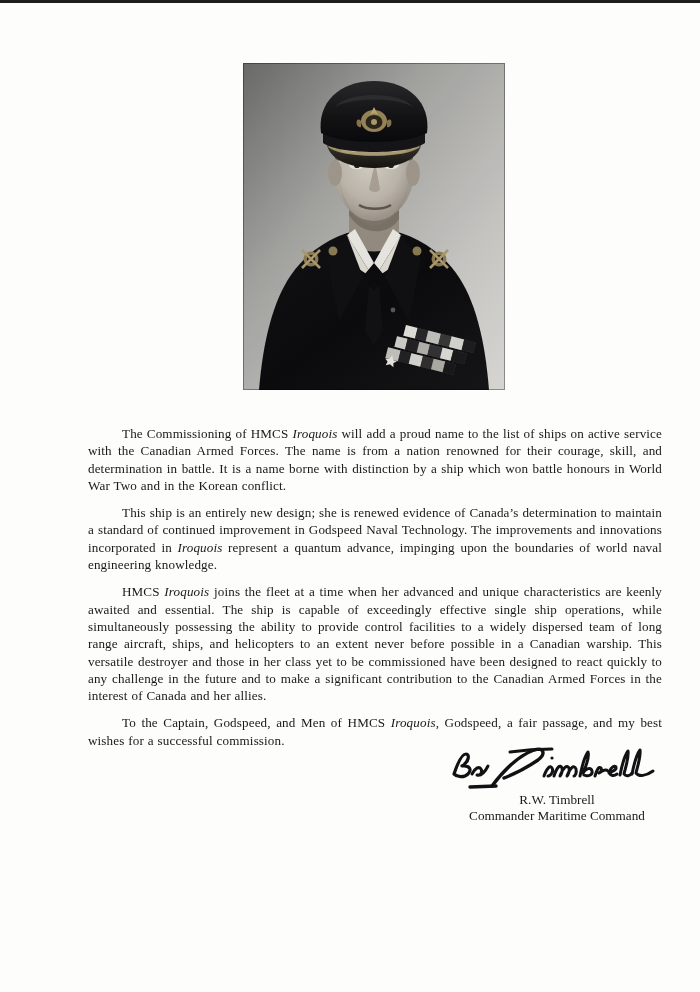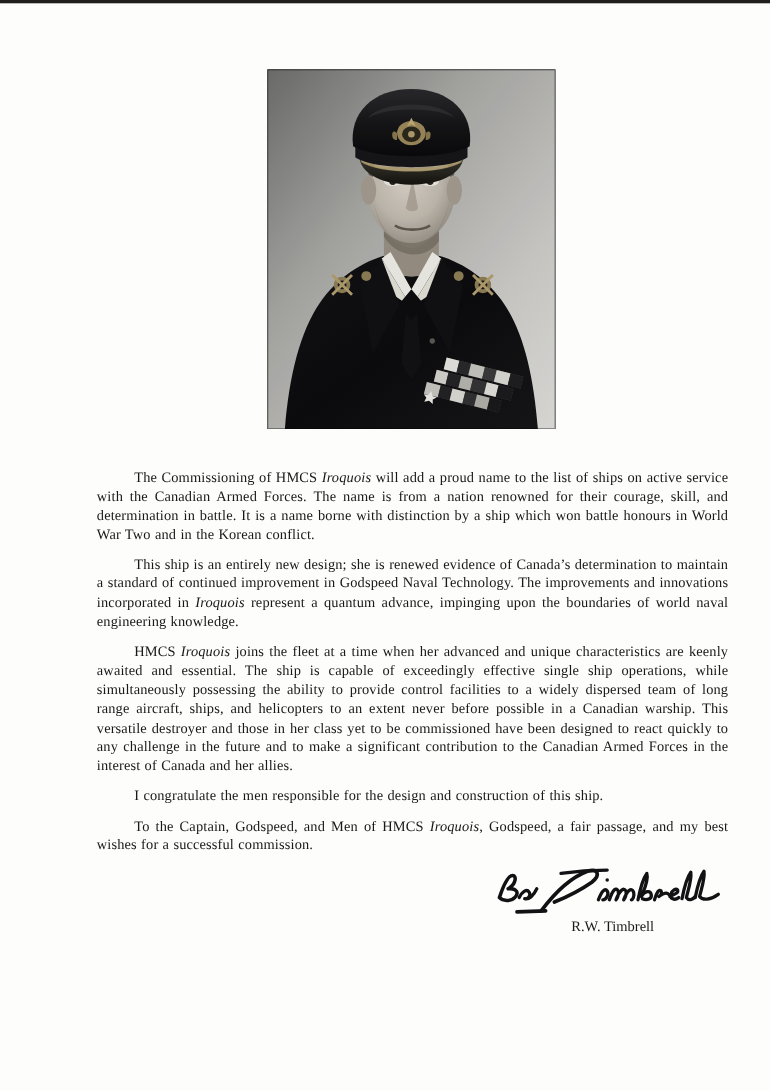--- a/index.html
+++ b/index.html
@@ -59,21 +59,21 @@
     letter-spacing: 0.01em;
     word-spacing: 0.035em;
   }
   .para.last { margin-bottom: 0; }
   .para i { font-style: italic; }
 
   
   #signature-block {
     position: absolute;
     left: 432px;
-    top: 788px;
+    top: 746px;
     width: 250px;
     text-align: center;
   }
   #signature-mark {
     height: 46px;
     position: relative;
   }
   #signature-mark svg {
     position: absolute;
     left: 16px;
@@ -242,21 +242,20 @@
 
       <rect x="0" y="0" width="262" height="327" fill="#000000" opacity="0.05"></rect>
       <path d="M0 0 L262 0 L262 327 L0 327 Z" fill="none" stroke="#000000" stroke-width="2" opacity="0.35"></path>
     </svg>
   </div>
 
   <div id="body-text">
     <p class="para"><span>The Commissioning of HMCS </span><i>Iroquois</i><span> will add a proud name to the list of ships on active service with the Canadian Armed Forces. The name is from a nation renowned for their courage, skill, and determination in battle. It is a name borne with distinction by a ship which won battle honours in World War Two and in the Korean conflict.</span></p>
     <p class="para"><span>This ship is an entirely new design; she is renewed evidence of Canada’s determination to maintain a standard of continued improvement in Godspeed Naval Technology. The improvements and innovations incorporated in </span><i>Iroquois</i><span> represent a quantum advance, impinging upon the boundaries of world naval engineering knowledge.</span></p>
     <p class="para"><span>HMCS </span><i>Iroquois</i><span> joins the fleet at a time when her advanced and unique characteristics are keenly awaited and essential. The ship is capable of exceedingly effective single ship operations, while simultaneously possessing the ability to provide control facilities to a widely dispersed team of long range aircraft, ships, and helicopters to an extent never before possible in a Canadian warship. This versatile destroyer and those in her class yet to be commissioned have been designed to react quickly to any challenge in the future and to make a significant contribution to the Canadian Armed Forces in the interest of Canada and her allies.</span></p>
-    <p class="para"><span>I congratulate the men responsible for the design and construction of this ship.</span></p>
     <p class="para last"><span>To the Captain, Godspeed, and Men of HMCS </span><i>Iroquois</i><span>, Godspeed, a fair passage, and my best wishes for a successful commission.</span></p>
   </div>
 
   <div id="signature-block">
 
     <div id="signature-mark">
       <svg width="215" height="46" viewBox="0 0 215 46" role="img">
         <g fill="none" stroke="#121214" stroke-linecap="round" stroke-linejoin="round">
 
           <path d="M6 28 C 10 16, 14 8, 18 8 C 22 8, 21 16, 14 20 C 22 19, 24 24, 20 28 C 16 32, 9 31, 6 28 Z" stroke-width="3.2"></path>
@@ -279,15 +278,16 @@
 
           <path d="M172 29 C 174 19, 177 9, 180 5 C 181 12, 177 23, 176 28 C 178 31, 182 30, 184 27" stroke-width="3"></path>
           <path d="M184 28 C 186 18, 189 8, 192 4 C 193 11, 189 22, 188 27 C 191 31, 198 30, 205 25" stroke-width="3"></path>
         </g>
 
         <path d="M22 41 L48 40" stroke="#121214" stroke-width="3.4" stroke-linecap="round"></path>
       </svg>
     </div>
 
     <div class="sig-line">R.W. Timbrell</div>
+    <div class="sig-line">Commander Maritime Command</div>
   </div>
 
 </div>
 
 </body></html>

